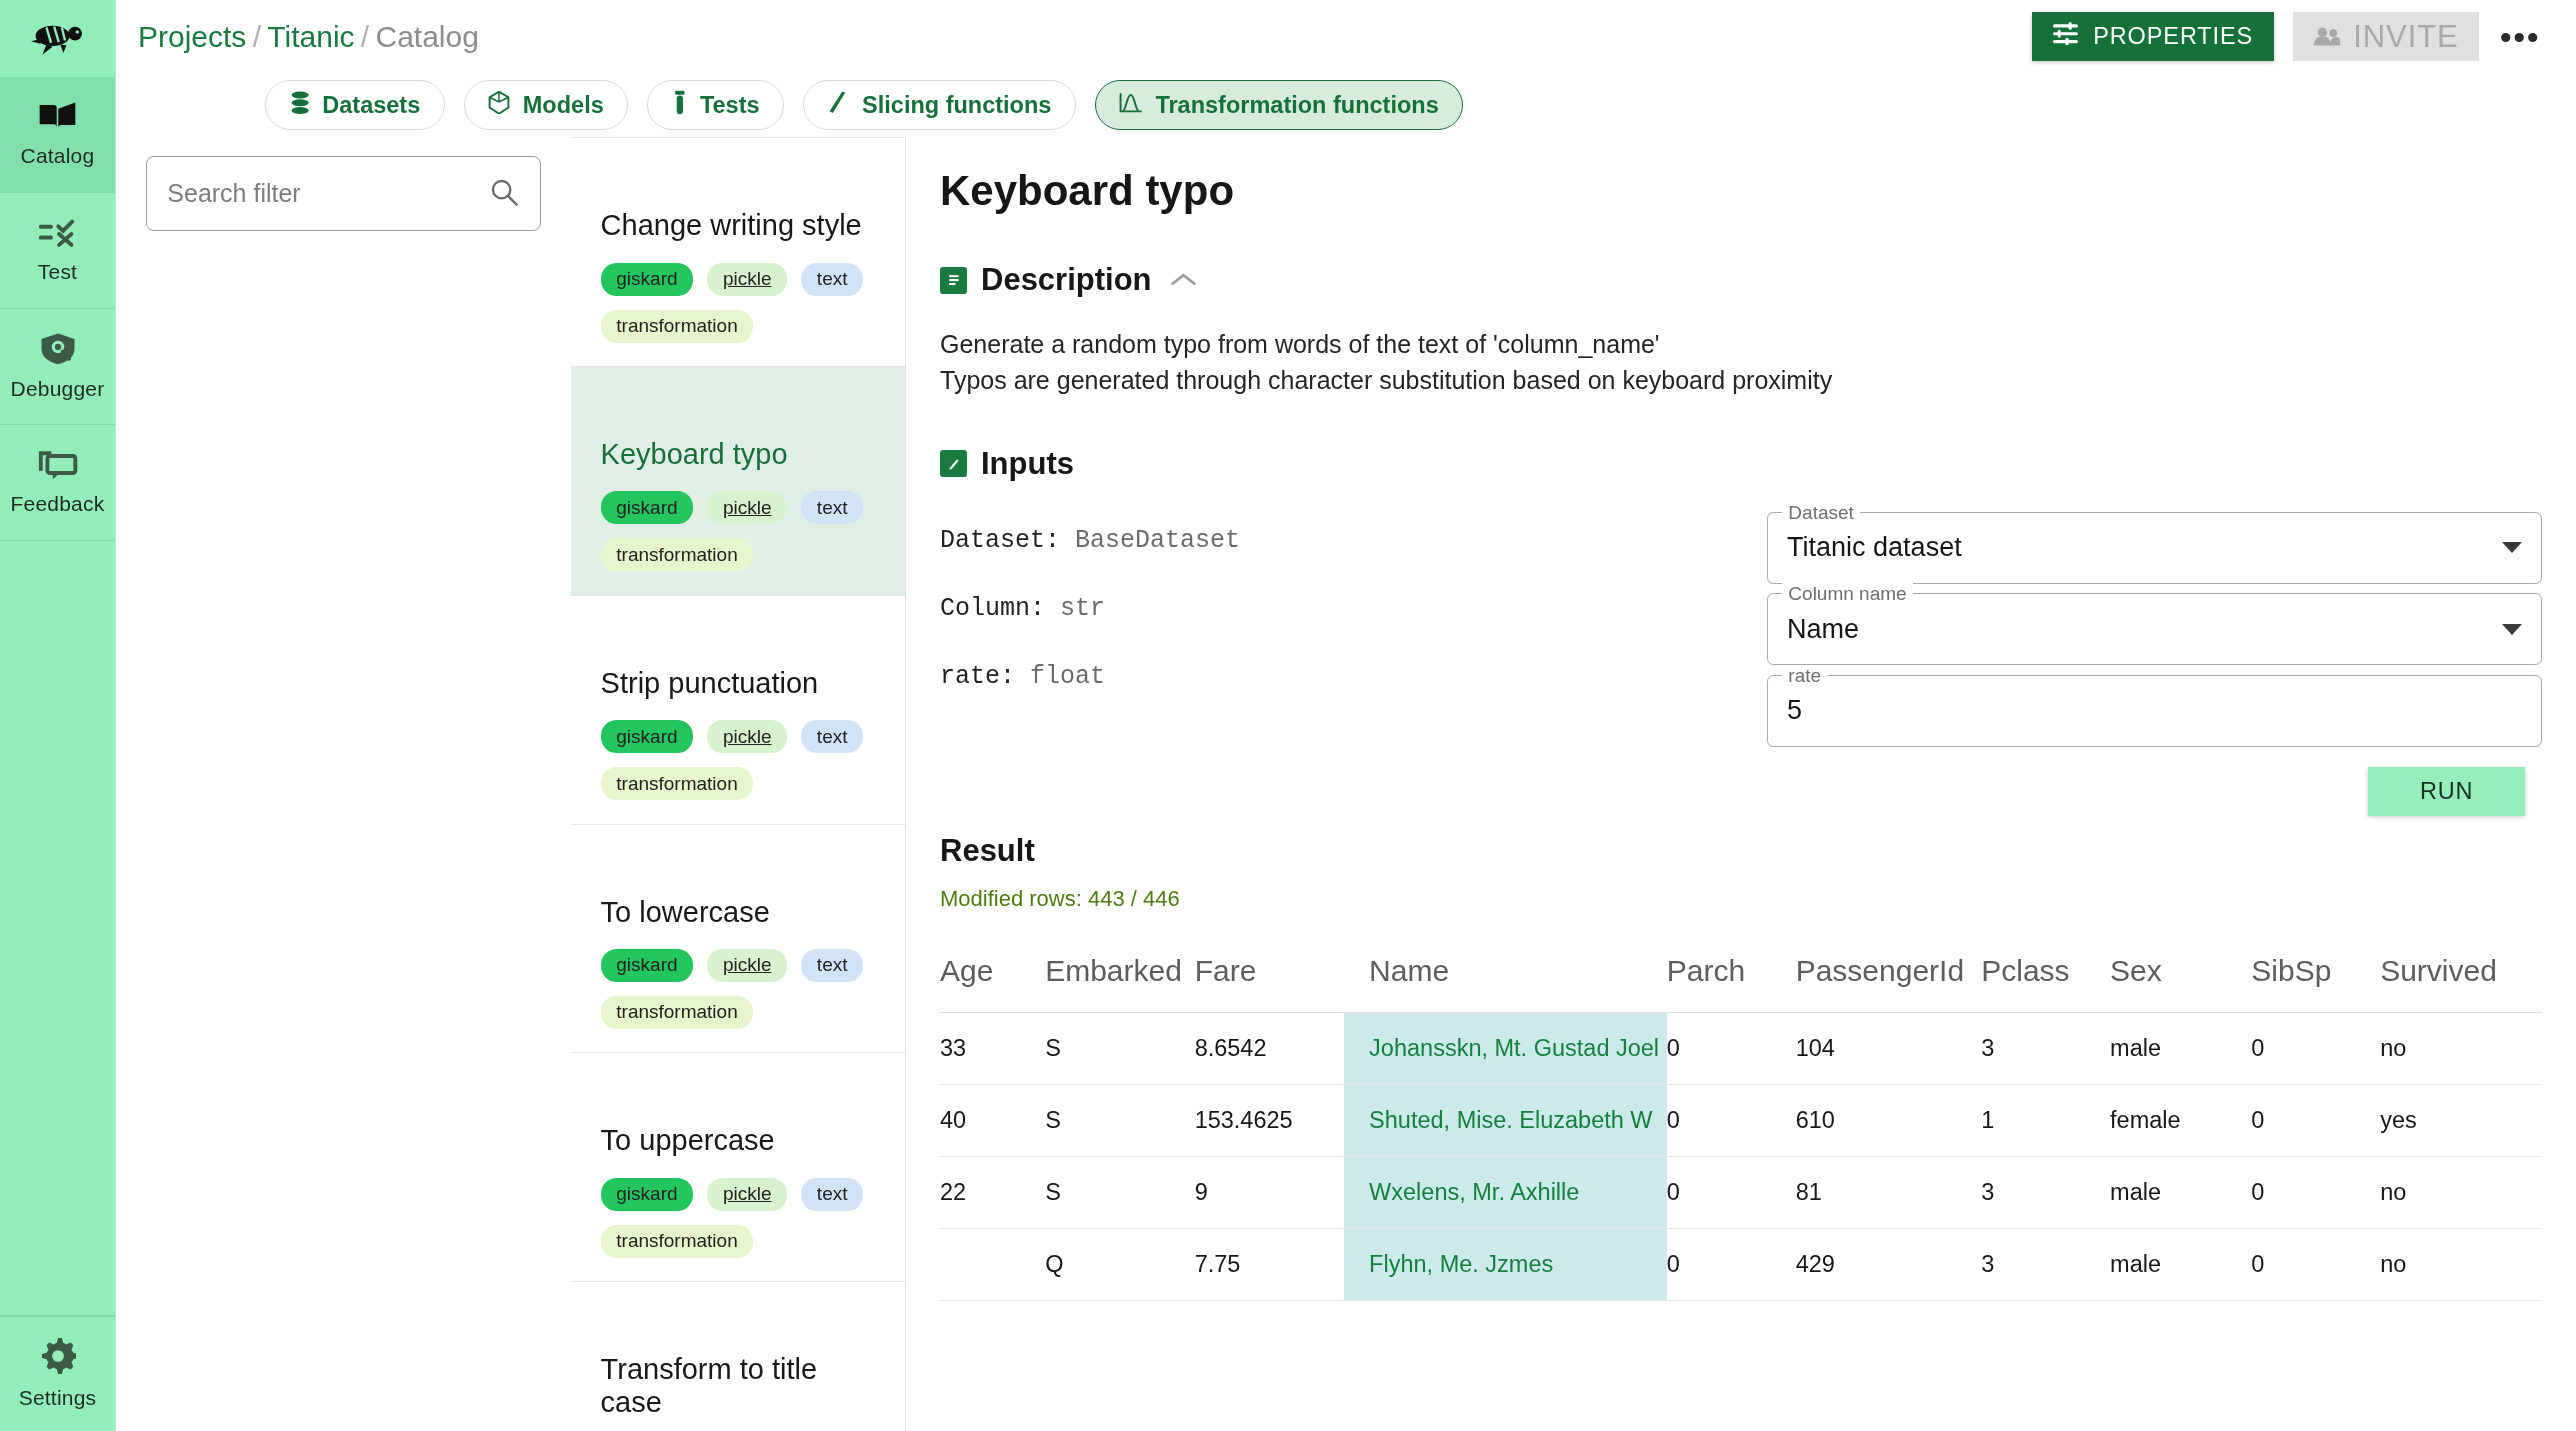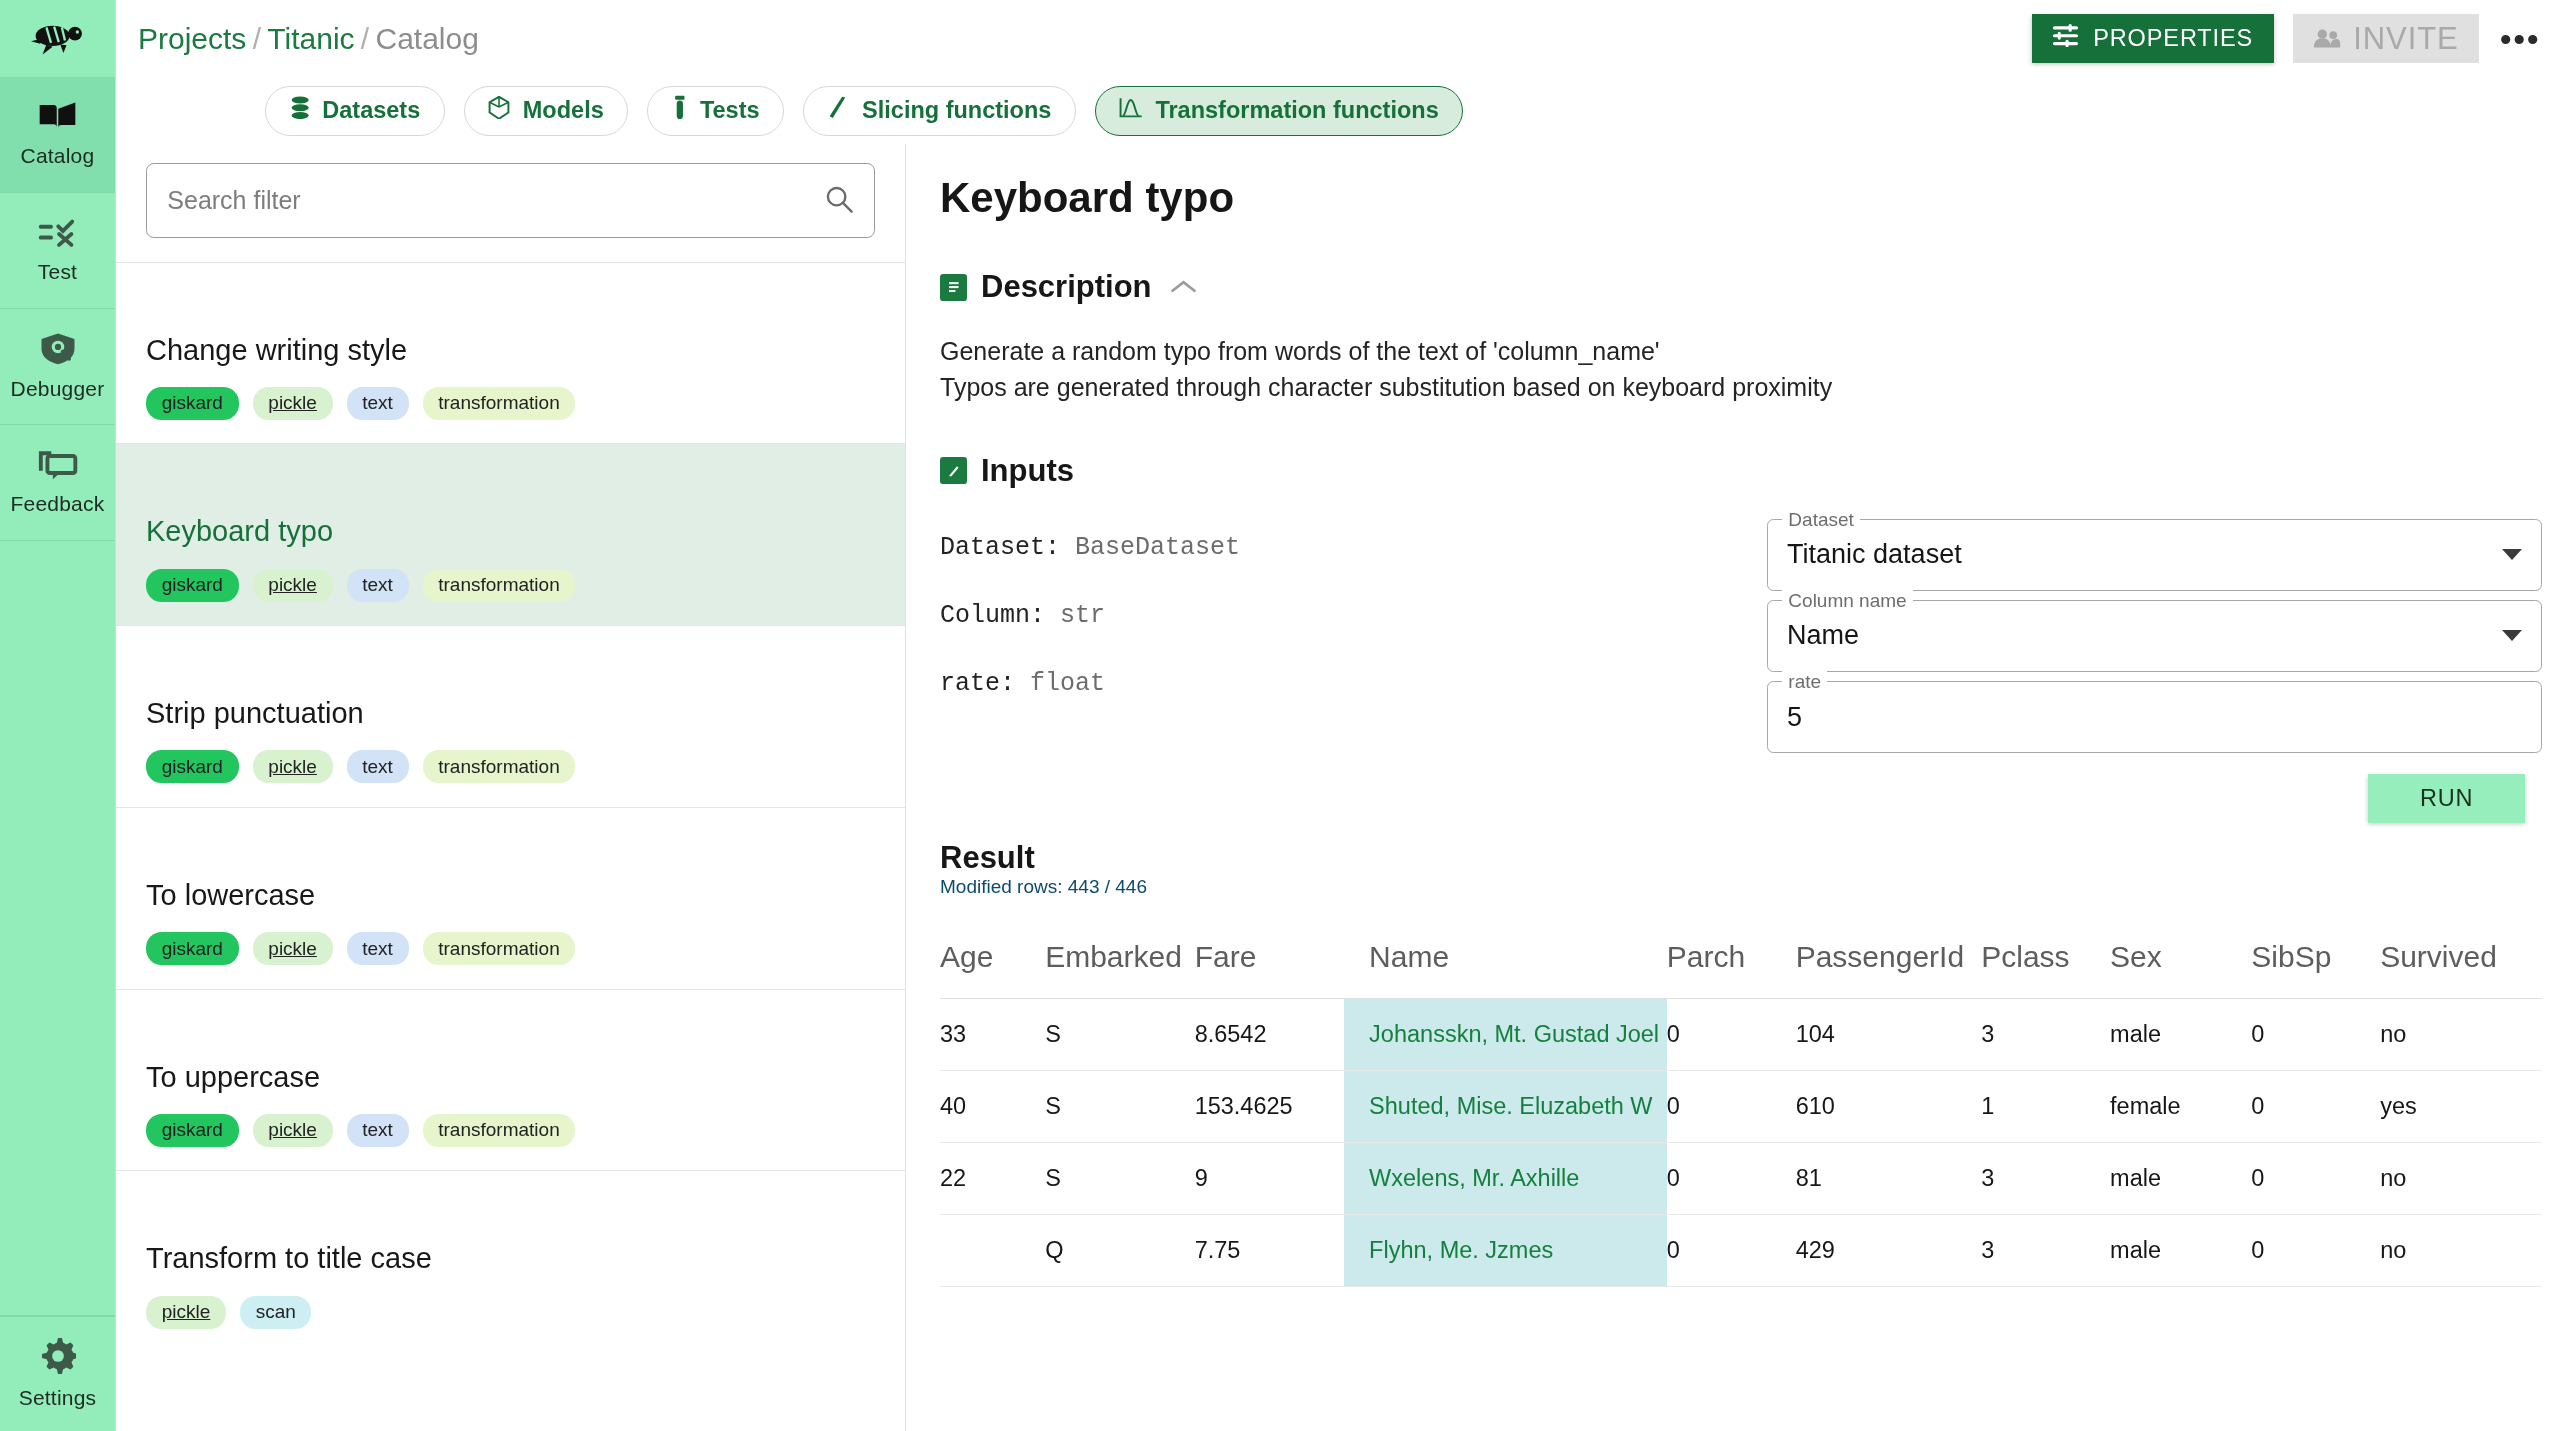--- a/index.html
+++ b/index.html
@@ -85,21 +85,21 @@
     cursor: pointer; white-space: nowrap;
   }
   .chip.active { background: #d8ecdd; border: 1.6px solid #15703a; }
 
   .content { flex: 1 1 auto; display: flex; min-height: 0; }
 
   
   .listpane {
     width: 790px; flex: 0 0 790px;
     border-right: 0.8px solid #e2e2e2;
-    display: flex; flex-direction: column;
+    display: flex; flex-direction: row;
     min-height: 0;
   }
   .searchwrap { padding: 19px 30px 23.5px 30px; }
   .searchbox {
     height: 75px; border: 0.8px solid #9a9a9a; border-radius: 7.8px;
     display: flex; align-items: center; padding: 0 20.3px;
     background: #fff;
   }
   .searchbox input {
     flex: 1 1 auto; border: none; outline: none;
@@ -187,21 +187,21 @@
 
   .runrow { display: flex; justify-content: flex-end; margin-top: 20.3px; padding-right: 17px; }
   .btn-run {
     background: #96eebd; color: #16321f; border: none;
     height: 49px; width: 157px; font-size: 23.5px; letter-spacing: 0.8px;
     box-shadow: 0 2.3px 4.7px rgba(0,0,0,.22);
     cursor: pointer; font-family: "Liberation Sans", sans-serif;
   }
 
   .resulthead { font-size: 31px; font-weight: bold; color: #171717; margin-top: 17px; }
-  .modrows { font-size: 19px; color: #0c4a6e; }
+  .modrows { font-size: 22px; color: #4d7c0f; margin-top: 17px; }
 
   table.res { width: 100%; border-collapse: collapse; margin-top: 30px; table-layout: fixed; }
   table.res th {
     text-align: left; font-size: 30px; font-weight: normal; color: #5d5d5d;
     padding: 12.5px 0 23.5px 0; border-bottom: 0.8px solid #e0e0e0;
   }
   table.res td {
     font-size: 23.5px; color: #171717; padding: 22px 0;
     border-bottom: 0.8px solid #e8e8e8;
   }

